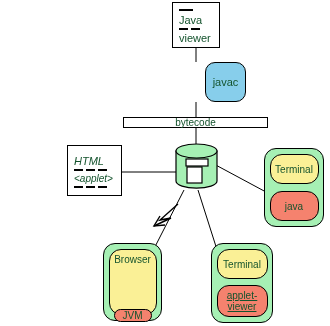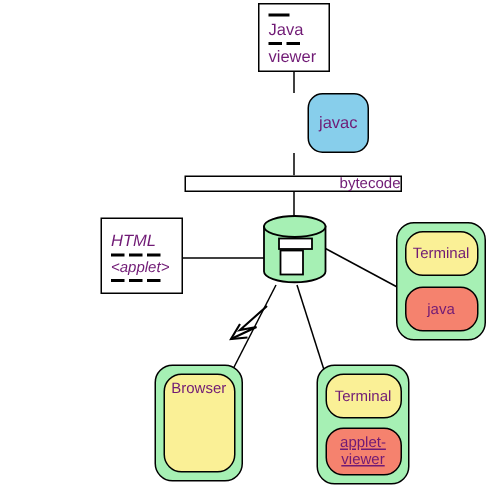--- a/index.html
+++ b/index.html
@@ -24,21 +24,21 @@
     width: 330px;
     height: 326px;
   }
   .node {
     position: absolute;
     box-sizing: border-box;
     display: flex;
     align-items: center;
     justify-content: center;
     text-align: center;
-    color: #701a75;
+    color: #14532d;
     line-height: 1.1;
   }
 
   
   .doc-box {
     background: #ffffff;
     border: 1px solid #000000;
     flex-direction: column;
     justify-content: flex-start;
     align-items: stretch;
@@ -72,21 +72,20 @@
     border-radius: 10px;
     font-size: 11px;
   }
   .proc-blue { background: #87ceeb; margin-left: 29px; }
 
   
   .bar {
     background: #ffffff;
     border: 1px solid #000000;
     font-size: 10px;
-    justify-content: flex-end;
   }
 
   
   .group {
     background: #a6f0b4;
     border: 1px solid #000000;
     border-radius: 12px;
     flex-direction: column;
     justify-content: space-between;
     align-items: center;
@@ -208,20 +207,23 @@
       <span>Terminal</span>
     </div>
     <div class="pill pill-red" style="width:49px; height:30px;">
       <span>java</span>
     </div>
   </div>
 
   <div class="node group" style="left:103px; top:243px; width:59px; height:78px; padding:5px;">
     <div class="nested-outer" style="width:48px; height:66px;gap:40px;">
       <div class="nested-label">Browser</div>
+      <div class="nested-inner" style="width:38px; height:34px; margin-top:4px;">
+        <span>JVM</span>
+      </div>
     </div>
   </div>
 
   <div class="node group" style="left:211px; top:243px; width:62px; height:80px; padding:5px;">
     <div class="pill pill-yellow" style="width:51px; height:30px;">
       <span>Terminal</span>
     </div>
     <div class="pill pill-red" style="width:51px; height:32px; flex-direction:column;text-decoration:underline;">
       <span>applet-</span>
       <span>viewer</span>

